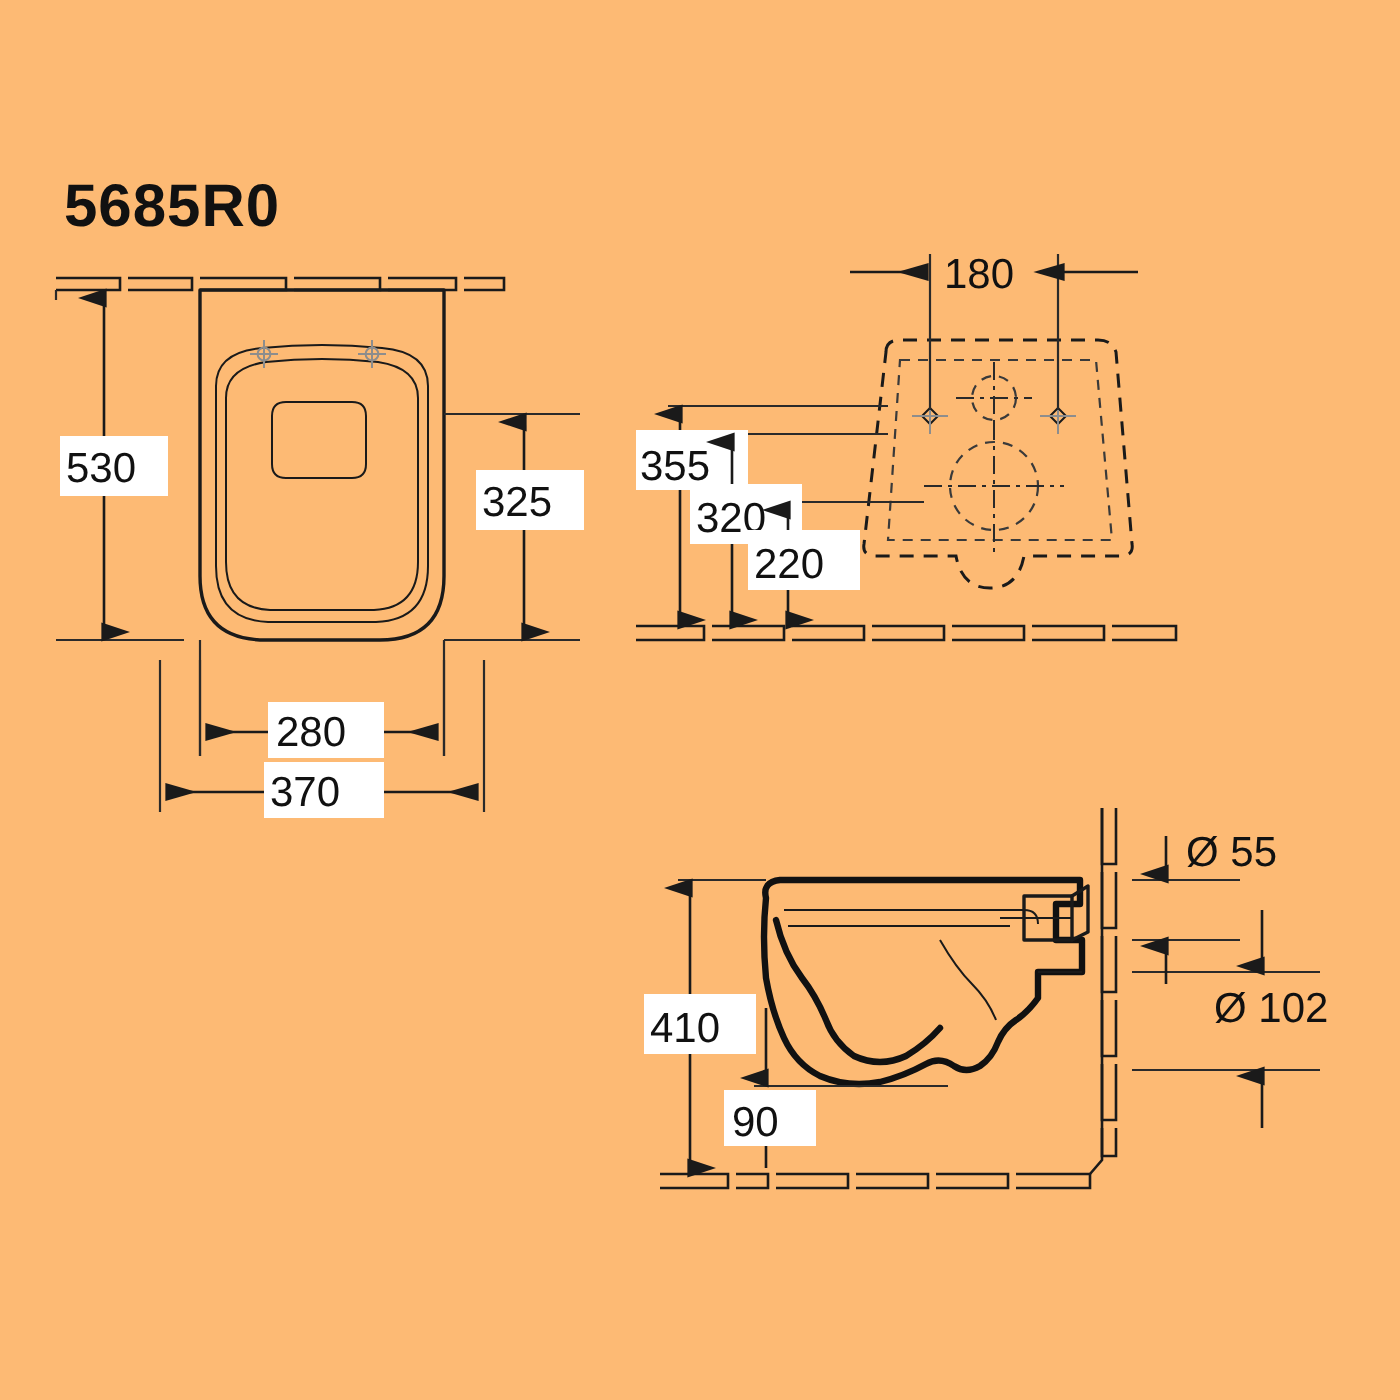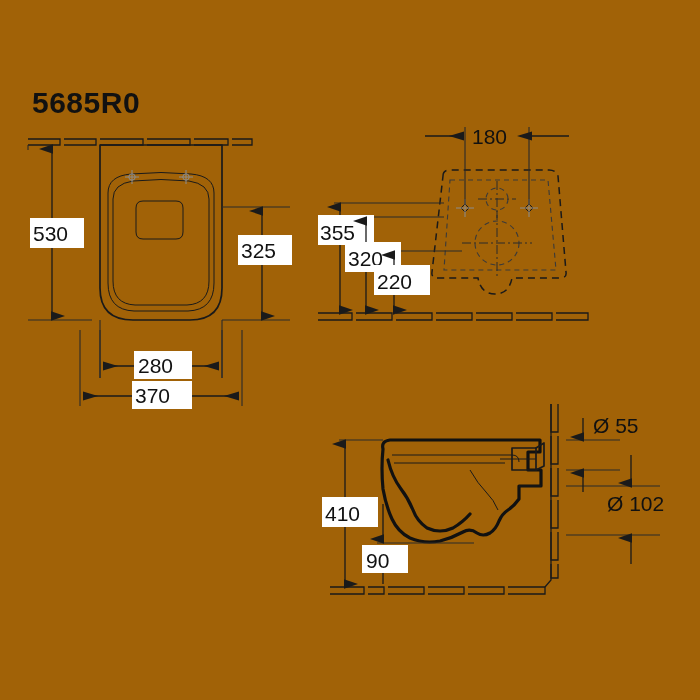--- a/index.html
+++ b/index.html
@@ -11,21 +11,21 @@
     width: 700px;
     height: 700px;
     font-family: "Liberation Sans", sans-serif;
     overflow: hidden;
     position: relative;
   }
   #sheet {
     position: relative;
     width: 700px;
     height: 700px;
-    background: #a16207;
+    background: #fdba74;
   }
   #drawing {
     position: absolute;
     inset: 0;
     width: 700px;
     height: 700px;
     display: block;
   }
   .title-text {
     font-family: "Liberation Sans", sans-serif;

